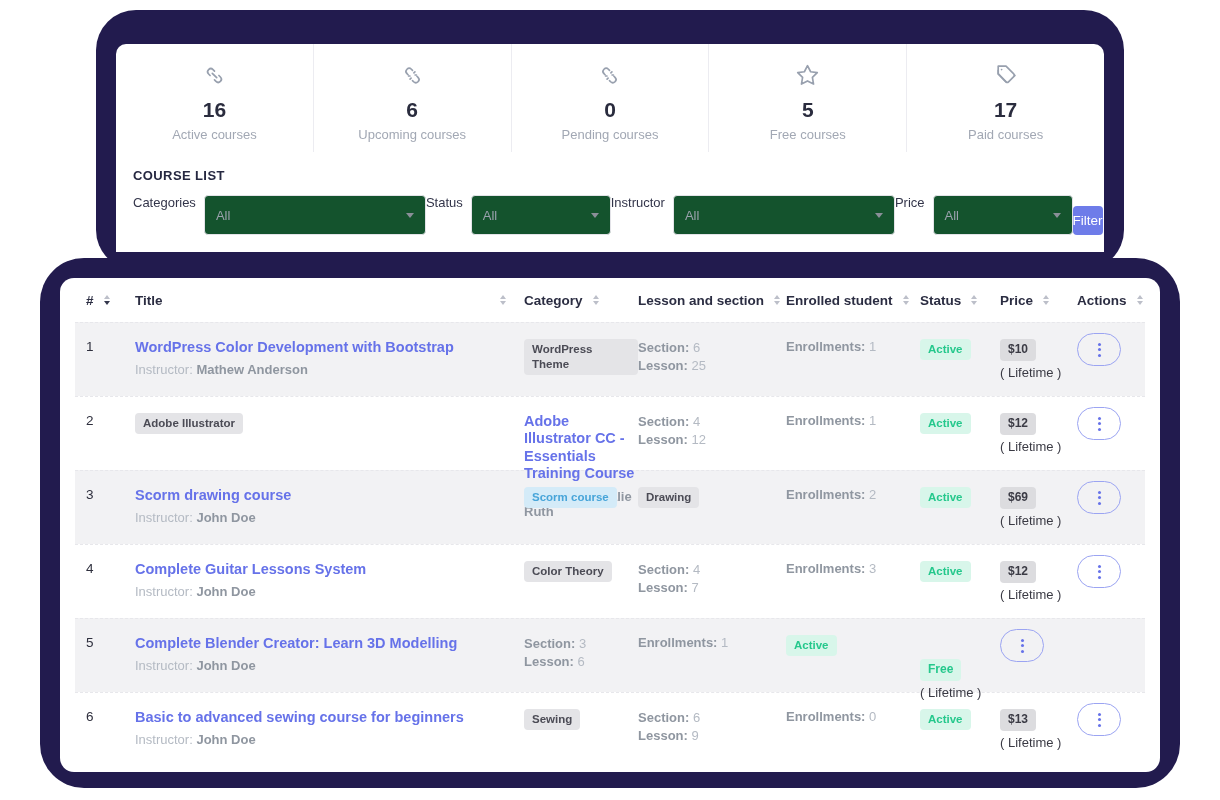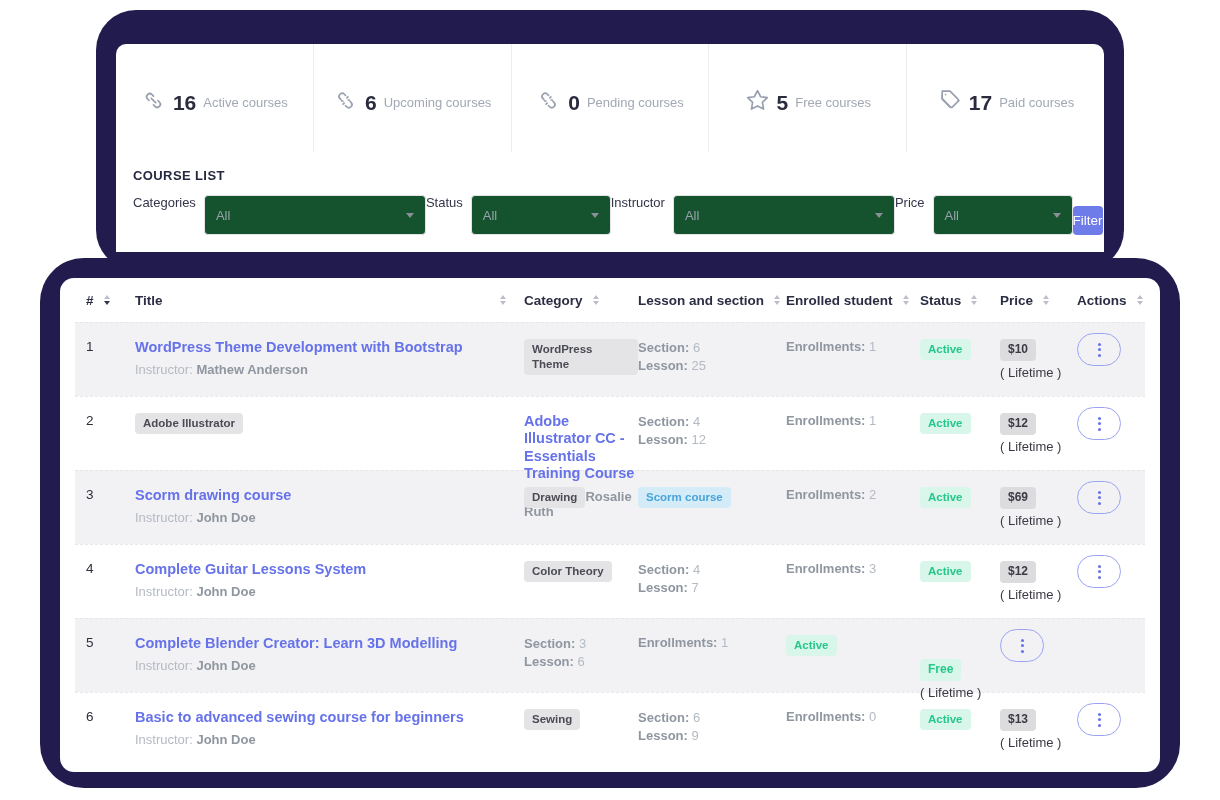--- a/index.html
+++ b/index.html
@@ -6,21 +6,21 @@
   html,body { width:1220px; height:800px; background:#ffffff; font-family:"Liberation Sans", sans-serif; overflow:hidden; }
   .stage { position:relative; width:1220px; height:800px; }
 
   
   .frame-top { position:absolute; left:96px; top:10px; width:1028px; height:260px; background:#221b4e; border-radius:40px; }
   .frame-bottom { position:absolute; left:40px; top:258px; width:1140px; height:530px; background:#221b4e; border-radius:44px; }
 
   
   .card-top { position:absolute; left:116px; top:44px; width:988px; height:208px; background:#ffffff; border-radius:10px 10px 0 0; z-index:2; }
   .stats { display:flex; height:108px; }
-  .stat { flex:1; display:flex; flex-direction:row; align-items:center; justify-content:center; gap:7px; border-right:1px solid #ececf1; padding-top:8px; }
+  .stat { flex:1; display:flex; flex-direction:column; align-items:center; justify-content:center; gap:7px; border-right:1px solid #ececf1; padding-top:8px; }
   .stat:last-child { border-right:none; }
   .stat svg { width:25px; height:25px; stroke:#98a0ae; fill:none; stroke-width:1.6; stroke-linecap:round; stroke-linejoin:round; }
   .stat-value { font-size:21px; font-weight:bold; color:#2a2c3e; line-height:1; }
   .stat-label { font-size:13px; color:#a2a8b4; }
 
   .cl-heading { margin:16px 17px 0; font-size:13px; font-weight:bold; color:#262841; letter-spacing:.4px; }
 
   .filters { display:flex; justify-content:space-between; align-items:flex-end; margin:0 17px; padding-top:12px; }
   .filter-group { display:flex; flex-direction:row; gap:8px; }
   .filter-label { font-size:13px; color:#33354a; }
@@ -237,21 +237,21 @@
           <span class="sort">
               <i class="up"></i>
               <i class="down"></i>
             </span>
         </div>
       </div>
 
       <div class="trow row stripe">
         <div class="cell idx">1</div>
         <div class="cell">
-          <a class="course-title">WordPress Theme Development with Bootstrap</a>
+          <a class="course-title">WordPress Color Development with Bootstrap</a>
           <div class="instr">
             <span class="lbl-light">Instructor:</span>
             <span class="lbl-mid">Mathew Anderson</span>
           </div>
         </div>
         <div class="cell"><span class="badge badge-cat">WordPress Theme</span></div>
         <div class="cell two-line">
           <div><span class="lbl-mid">Section:</span> <span class="lbl-light">6</span></div>
           <div><span class="lbl-mid">Lesson:</span> <span class="lbl-light">25</span></div>
         </div>
@@ -301,24 +301,24 @@
 
       <div class="trow row stripe">
         <div class="cell idx">3</div>
         <div class="cell">
           <a class="course-title">Scorm drawing course</a>
           <div class="instr">
             <span class="lbl-light">Instructor:</span>
             <span class="lbl-mid">John Doe</span>
           </div>
         </div>
+        <div class="cell">
+          <span class="badge badge-scorm">Scorm course</span>
+        </div>
         <div class="cell"><span class="badge badge-cat">Drawing</span></div>
-        <div class="cell">
-          <span class="badge badge-scorm">Scorm course</span>
-        </div>
         <div class="cell"><span class="lbl-mid">Enrollments:</span> <span class="lbl-light">2</span></div>
         <div class="cell"><span class="badge badge-status">Active</span></div>
         <div class="cell">
           <span class="badge badge-price">$69</span>
           <div class="price-note">( Lifetime )</div>
         </div>
         <div class="cell cell-actions">
           <button class="action-btn">
               <i></i>
               <i></i>

